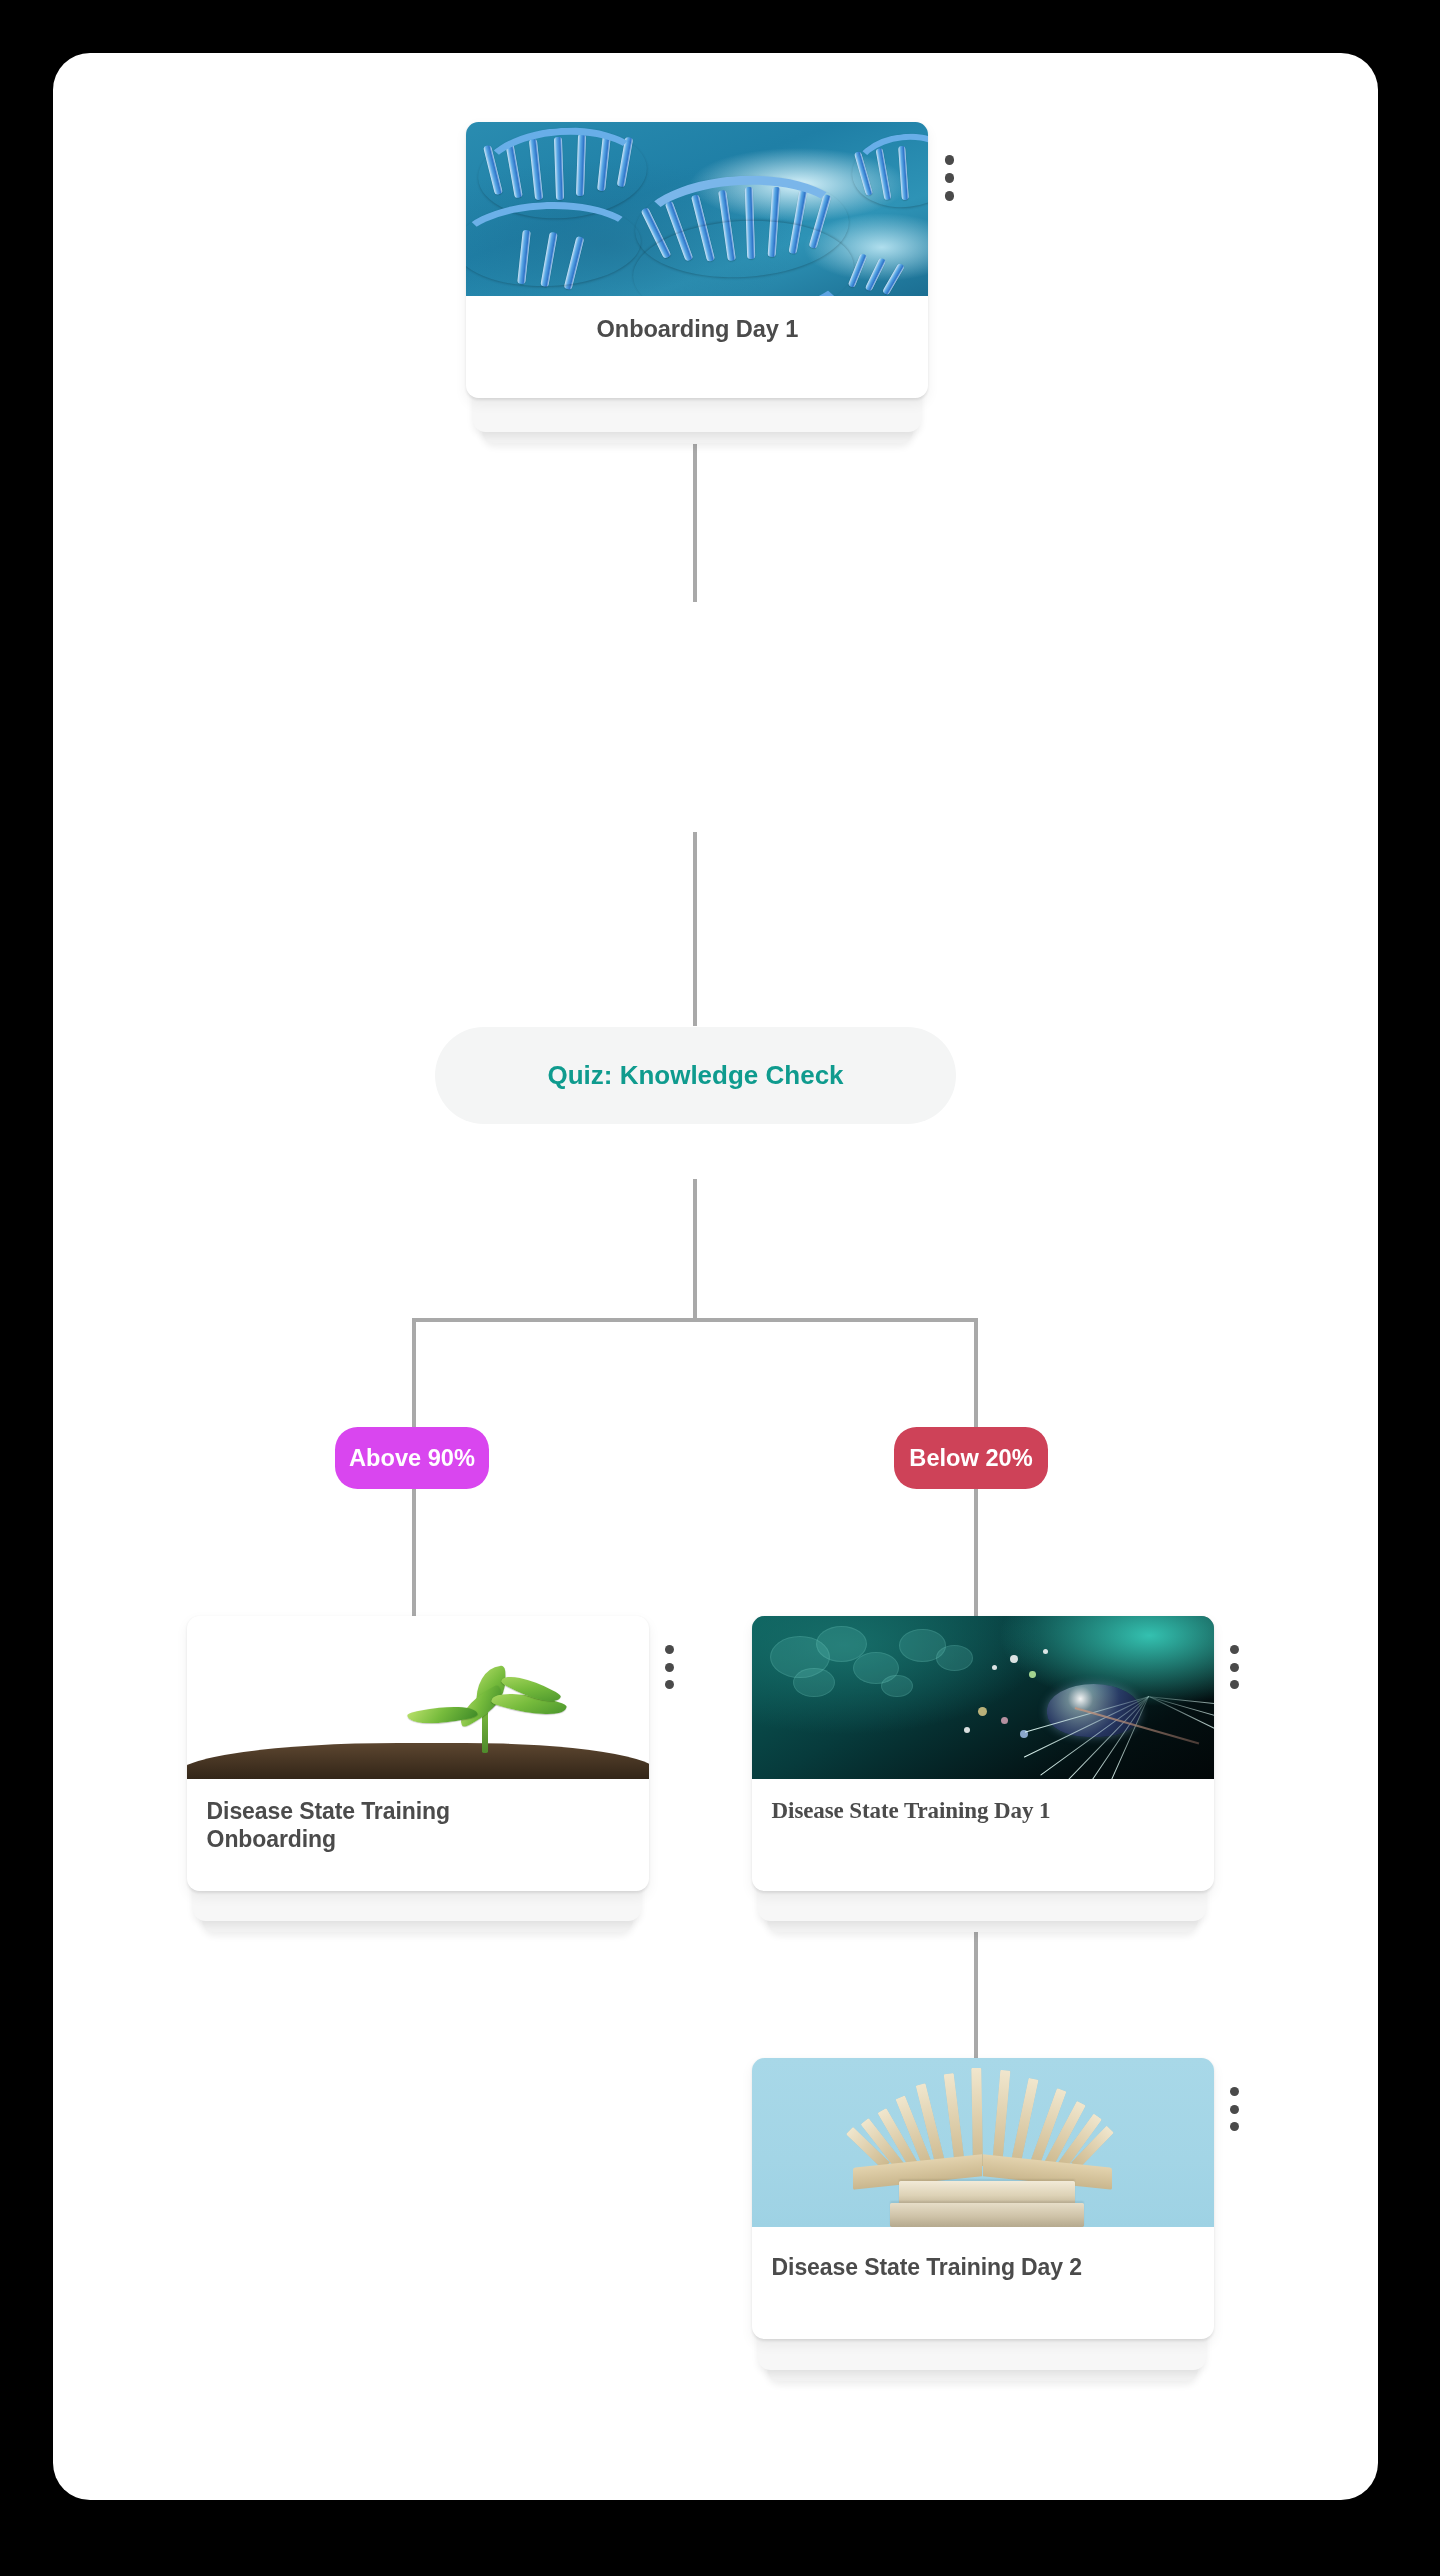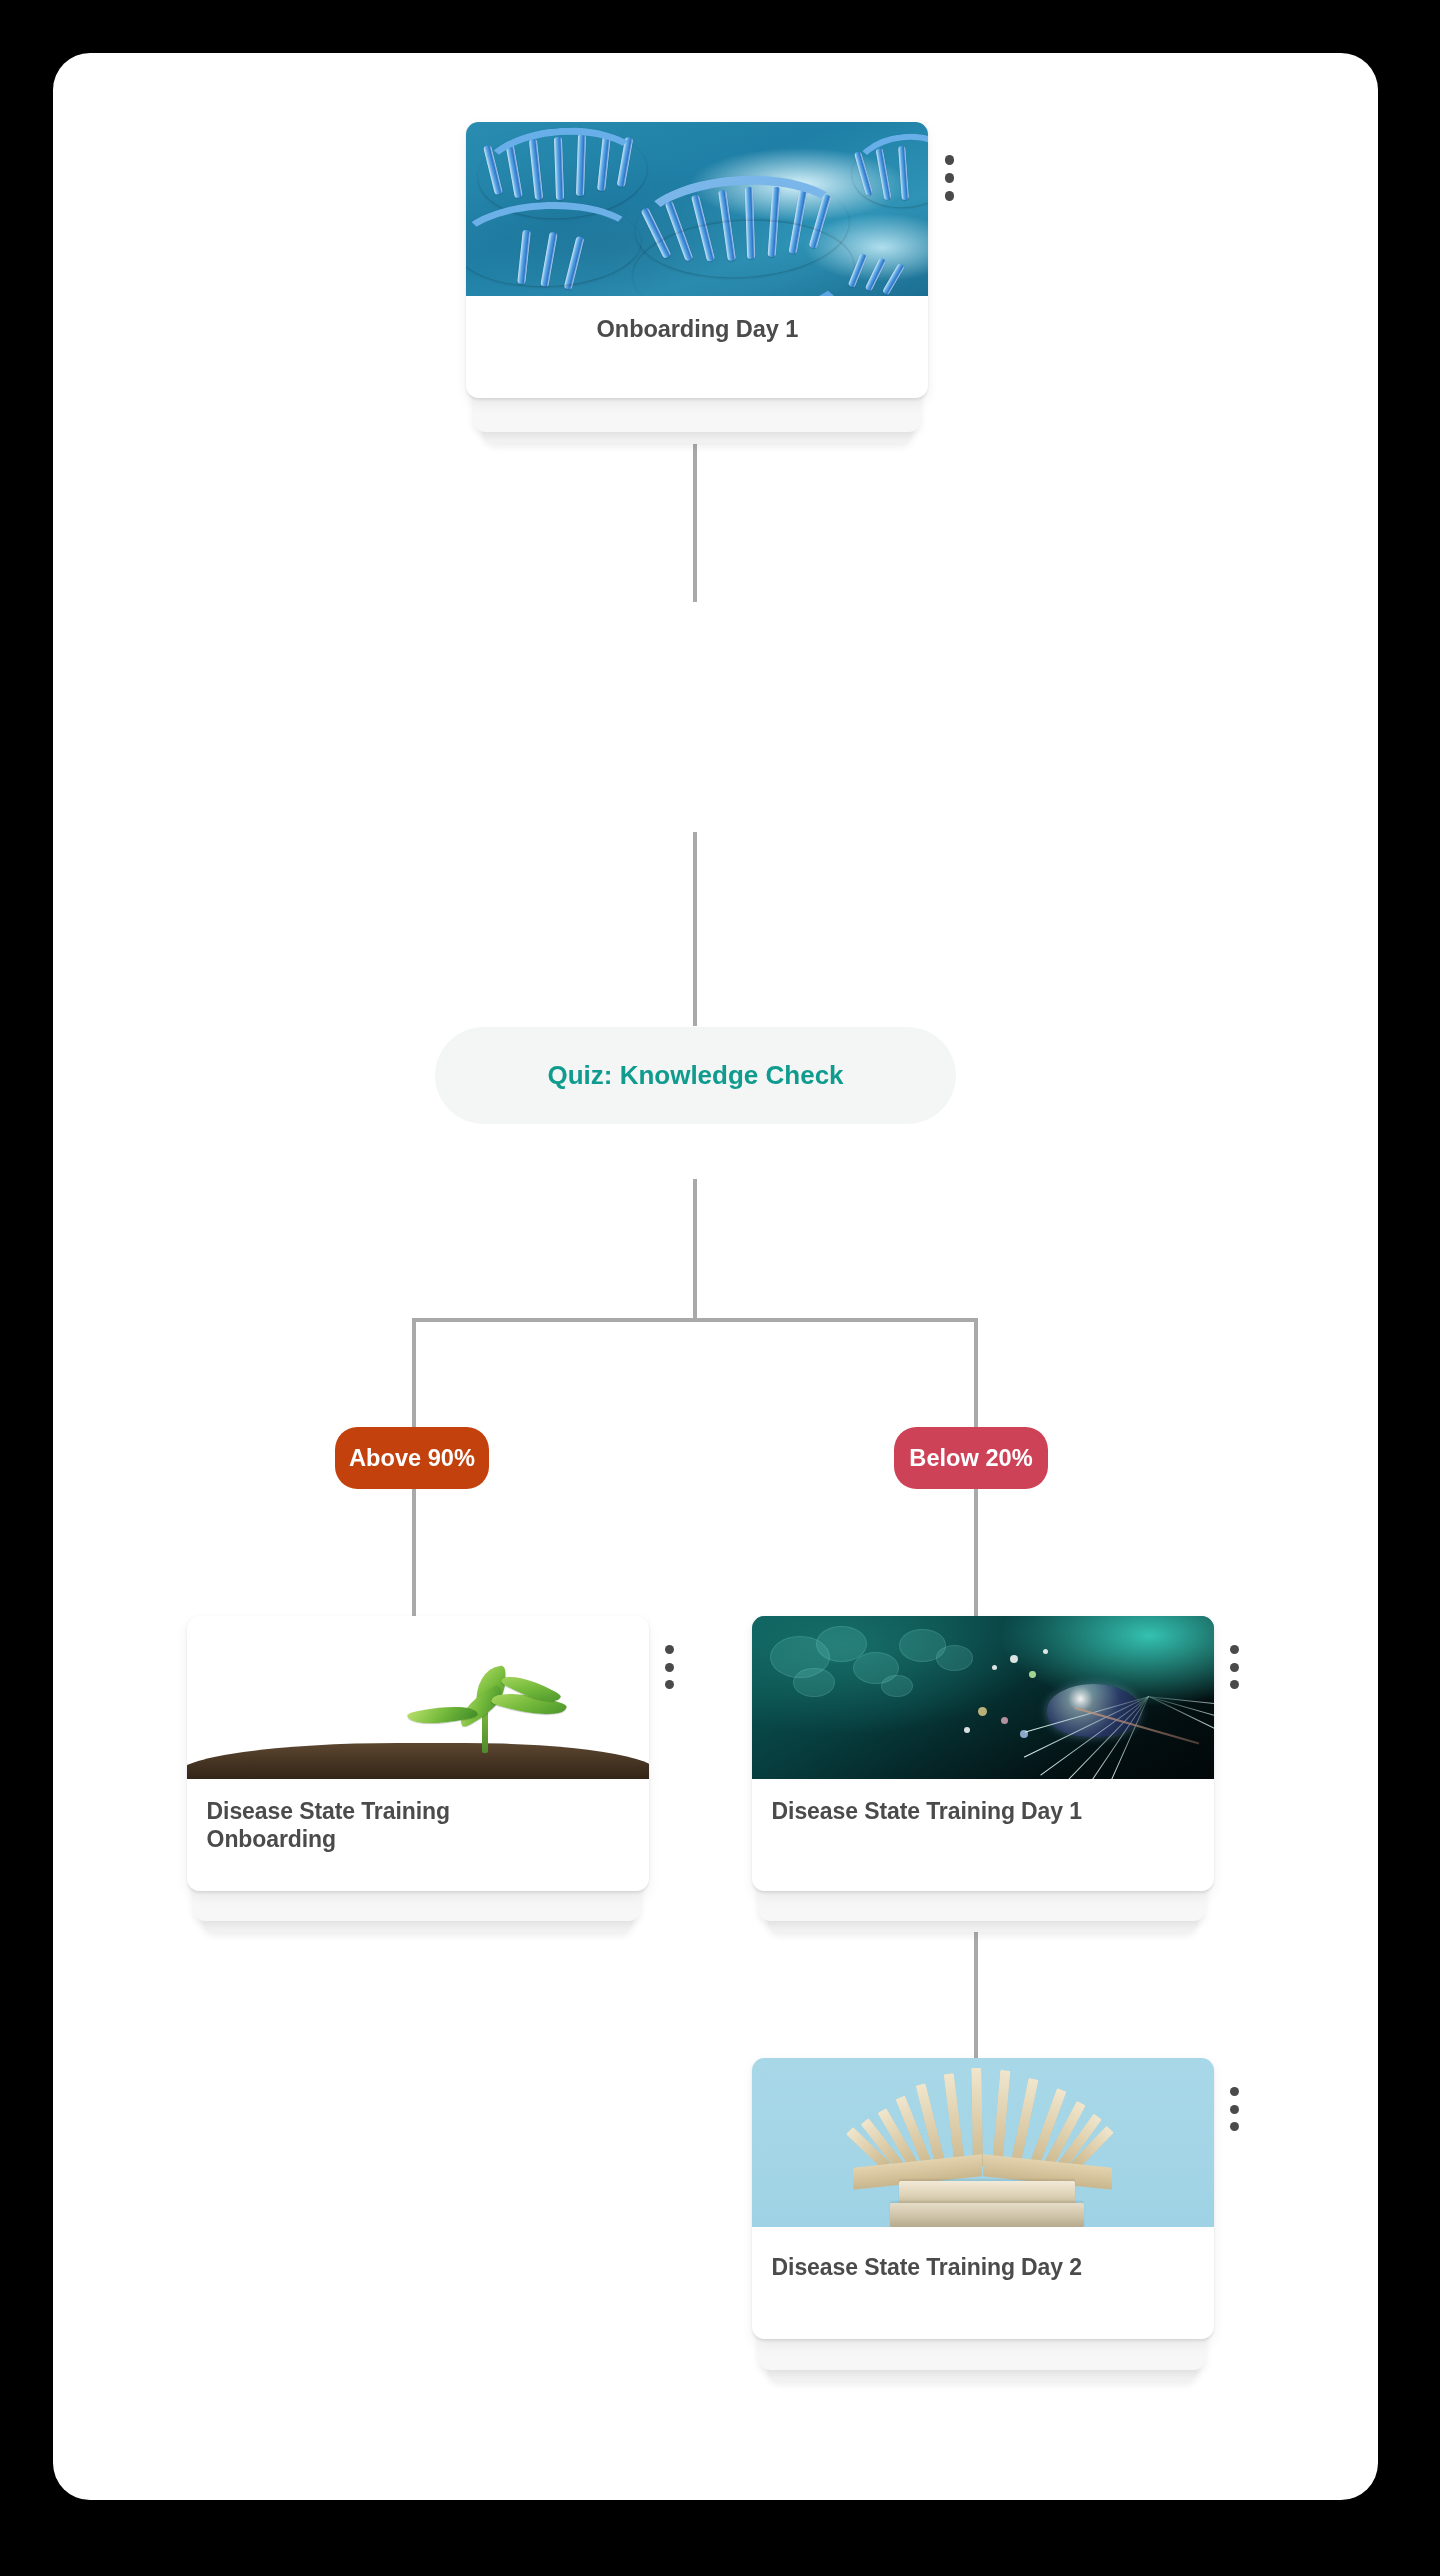--- a/index.html
+++ b/index.html
@@ -114,21 +114,21 @@
     position: absolute;
     display: flex;
     align-items: center;
     justify-content: center;
     border-radius: 22.5px;
     color: #ffffff;
     font-weight: bold;
     z-index: 5;
     white-space: nowrap;
   }
-  .badge-pass { background: #c2410c; }
+  .badge-pass { background: #d946ef; }
   .badge-fail { background: #ce4258; }
 
   
   .thumb-base { position: absolute; inset: 0; }
 
   
   .th-dna {
     background:
       radial-gradient(ellipse 38% 34% at 72% 36%, rgba(225,248,255,.95) 0%, rgba(150,215,235,0) 62%),
       radial-gradient(ellipse 26% 30% at 90% 72%, rgba(210,245,255,.8) 0%, rgba(140,210,235,0) 65%),
@@ -467,21 +467,21 @@
         <div class="pappus" style="right:14%; top:49%; width:25%; transform:rotate(-56deg); transform-origin:right center;"></div>
         <div class="pappus" style="right:14%; top:49%; width:27%; transform:rotate(-46deg); transform-origin:right center;"></div>
         <div class="pappus" style="right:14%; top:49%; width:29%; transform:rotate(-36deg); transform-origin:right center;"></div>
         <div class="pappus" style="right:14%; top:49%; width:30%; transform:rotate(-26deg); transform-origin:right center;"></div>
         <div class="pappus" style="right:14%; top:49%; width:28%; transform:rotate(-16deg); transform-origin:right center;"></div>
         <div class="pappus" style="right:14%; top:49%; width:24%; transform:rotate(186deg); transform-origin:right center;"></div>
         <div class="pappus" style="right:14%; top:49%; width:22%; transform:rotate(196deg); transform-origin:right center;"></div>
         <div class="pappus" style="right:14%; top:49%; width:20%; transform:rotate(206deg); transform-origin:right center;"></div>
         <div class="seed-stalk"></div>
       </div>
-      <div class="card-title" style="font-size:23px; padding:18px 20px 0; max-width:394px;">Disease State Training Day 1</div>
+      <div class="card-title" style="font-size:23px; padding:18px 20px 0; max-width:394px;font-family:Liberation Serif, serif;">Disease State Training Day 1</div>
     </div>
 
     <div class="kebab" style="left:483px; top:29px; width:18px; height:44px;">
       <span style="width:9px; height:9px;"></span>
       <span style="width:9px; height:9px;"></span>
       <span style="width:9px; height:9px;"></span>
     </div>
   </div>
 
   <div class="node" style="left:689px; top:2005px; width:495px; height:360px;">

